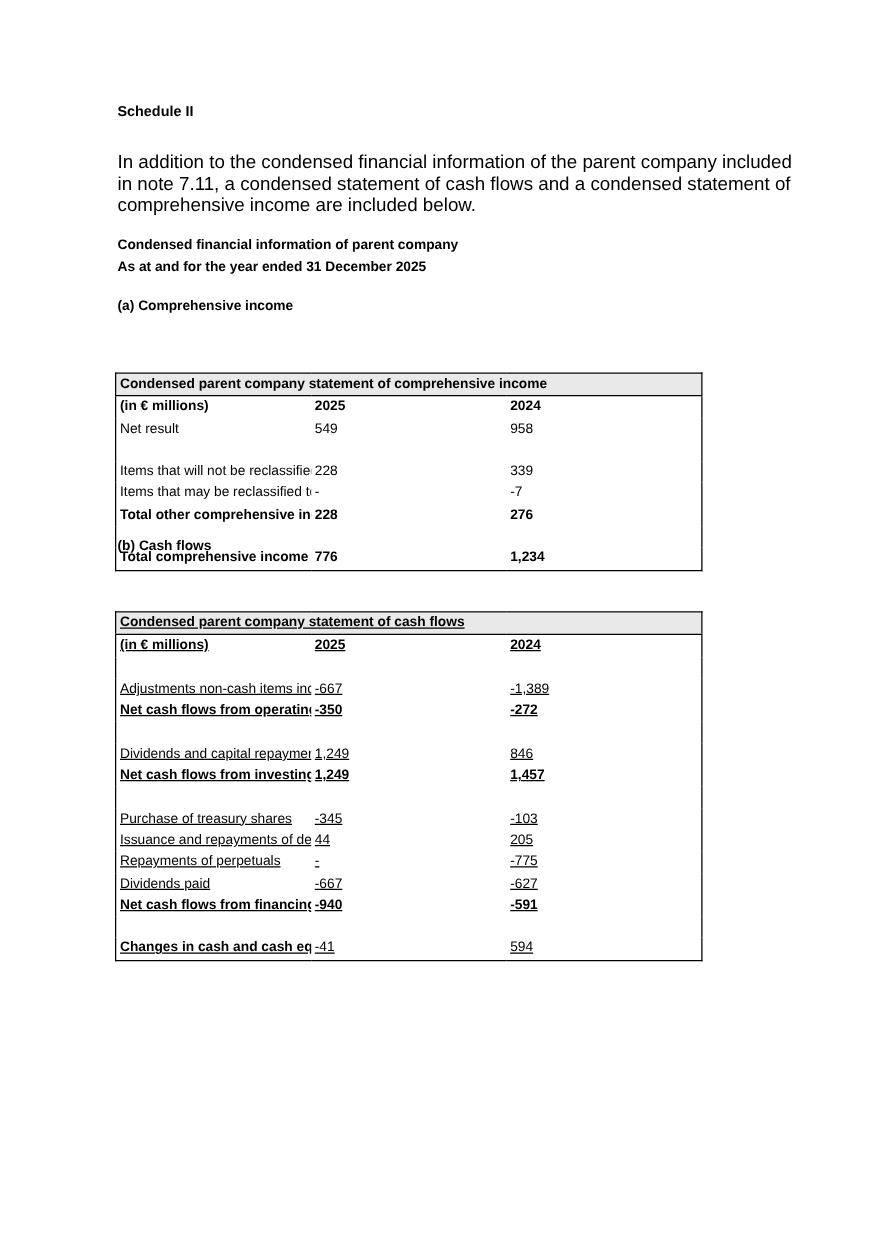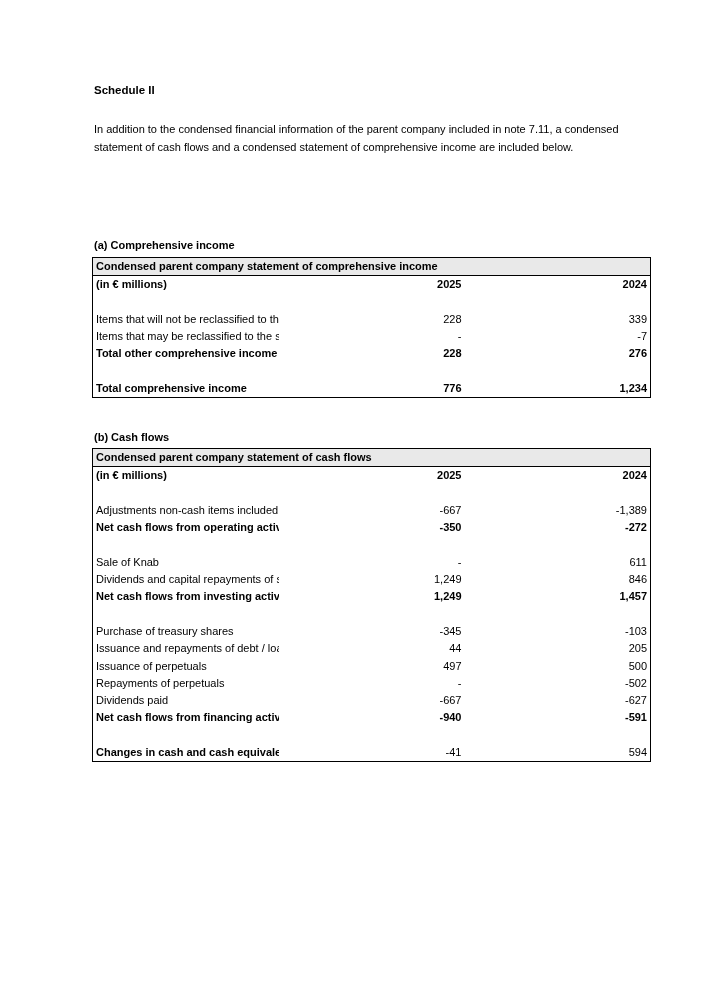--- a/index.html
+++ b/index.html
@@ -14,82 +14,92 @@
   .page {
     position: absolute; inset: 0;
     background: var(--page-bg, #fff);
   }
   .doc-title {
     position: absolute; left: 94px; top: 84px;
     font-size: 11.5px; font-weight: bold;
   }
   .intro {
     position: absolute; left: 94px; top: 121px;
-    width: 540px; font-size: 11px; line-height: 17.5px;
+    width: 540px; font-size: 15px; line-height: 17.5px;
   }
   .subtitle {
     position: absolute; left: 94px; top: 188px;
     font-size: 11px; font-weight: bold; line-height: 17.5px;
   }
   .section-heading {
     position: absolute; left: 94px;
     font-size: 11px; font-weight: bold;
   }
   .sec-a-heading { top: 239px; text-align: center; }
   .sec-b-heading { top: 431px; text-align: right; }
   table.fin-table {
     position: absolute; left: 92px;
-    width: 559px;
+    width: 470px;
     border-collapse: collapse;
     table-layout: fixed;
     border: 1.5px solid var(--border, #000);
     font-size: 11px;
+    margin-top: 41px;
   }
   .table-a { top: 257px; }
-  .table-b { top: 448px; }
+  .table-b { top: 448px; text-decoration: underline; }
   .fin-table td {
     height: 17.3px; line-height: 17.3px;
     padding: 0 3px;
     white-space: nowrap; overflow: hidden;
     vertical-align: middle;
   }
-  .fin-table td.num { text-align: right; width: 72px; }
+  .fin-table td.num { width: 72px; }
   .fin-table tr.band td {
     background: var(--header-band-bg, #e9e9e9);
     border-bottom: 1px solid var(--border, #000);
     font-weight: bold;
   }
   .fin-table tr.colhead td { font-weight: bold; }
   .fin-table tr.bold td { font-weight: bold; }
   .fin-table tr.bold-label td.label { font-weight: bold; }
 </style>
 </head>
 <body style="--page-bg: #ffffff; --text: #000000; --border: #000000; --header-band-bg: #e9e9e9;">
 
 <div class="page">
 
   <div class="doc-title">Schedule II</div>
 
   <p class="intro">In addition to the condensed financial information of the parent company included in note 7.11, a condensed statement of cash flows and a condensed statement of comprehensive income are included below.</p>
 
+  <div class="subtitle">
+    <div>Condensed financial information of parent company</div>
+    <div>As at and for the year ended 31 December 2025</div>
+  </div>
 
   <div class="section-heading sec-a-heading">(a) Comprehensive income</div>
 
   <table class="fin-table table-a">
     <thead>
       <tr class="band">
         <td colspan="3">Condensed parent company statement of comprehensive income</td>
       </tr>
       <tr class="colhead">
         <td class="label">(in € millions)</td>
         <td class="num">2025</td>
         <td class="num">2024</td>
       </tr>
     </thead>
     <tbody>
+        <tr class="data-row">
+    <td class="label">Net result</td>
+    <td class="num">549</td>
+    <td class="num">958</td>
+  </tr>
         <tr class="data-row blank">
     <td class="label"></td>
     <td class="num"></td>
     <td class="num"></td>
   </tr>
         <tr class="data-row">
     <td class="label">Items that will not be reclassified to the statement of profit or loss</td>
     <td class="num">228</td>
     <td class="num">339</td>
   </tr>
@@ -144,25 +154,20 @@
     <td class="label">Net cash flows from operating activities</td>
     <td class="num">-350</td>
     <td class="num">-272</td>
   </tr>
         <tr class="data-row blank">
     <td class="label"></td>
     <td class="num"></td>
     <td class="num"></td>
   </tr>
         <tr class="data-row">
-    <td class="label">Sale of Knab</td>
-    <td class="num">-</td>
-    <td class="num">611</td>
-  </tr>
-        <tr class="data-row">
     <td class="label">Dividends and capital repayments of subsidiaries</td>
     <td class="num">1,249</td>
     <td class="num">846</td>
   </tr>
         <tr class="data-row bold">
     <td class="label">Net cash flows from investing activities</td>
     <td class="num">1,249</td>
     <td class="num">1,457</td>
   </tr>
         <tr class="data-row blank">
@@ -174,28 +179,23 @@
     <td class="label">Purchase of treasury shares</td>
     <td class="num">-345</td>
     <td class="num">-103</td>
   </tr>
         <tr class="data-row">
     <td class="label">Issuance and repayments of debt / loans to group companies</td>
     <td class="num">44</td>
     <td class="num">205</td>
   </tr>
         <tr class="data-row">
-    <td class="label">Issuance of perpetuals</td>
-    <td class="num">497</td>
-    <td class="num">500</td>
-  </tr>
-        <tr class="data-row">
     <td class="label">Repayments of perpetuals</td>
     <td class="num">-</td>
-    <td class="num">-502</td>
+    <td class="num">-775</td>
   </tr>
         <tr class="data-row">
     <td class="label">Dividends paid</td>
     <td class="num">-667</td>
     <td class="num">-627</td>
   </tr>
         <tr class="data-row bold">
     <td class="label">Net cash flows from financing activities</td>
     <td class="num">-940</td>
     <td class="num">-591</td>

